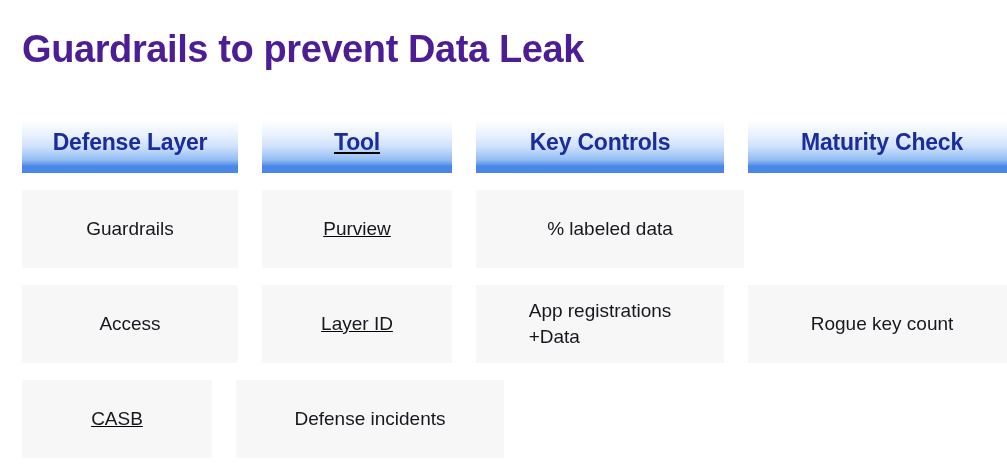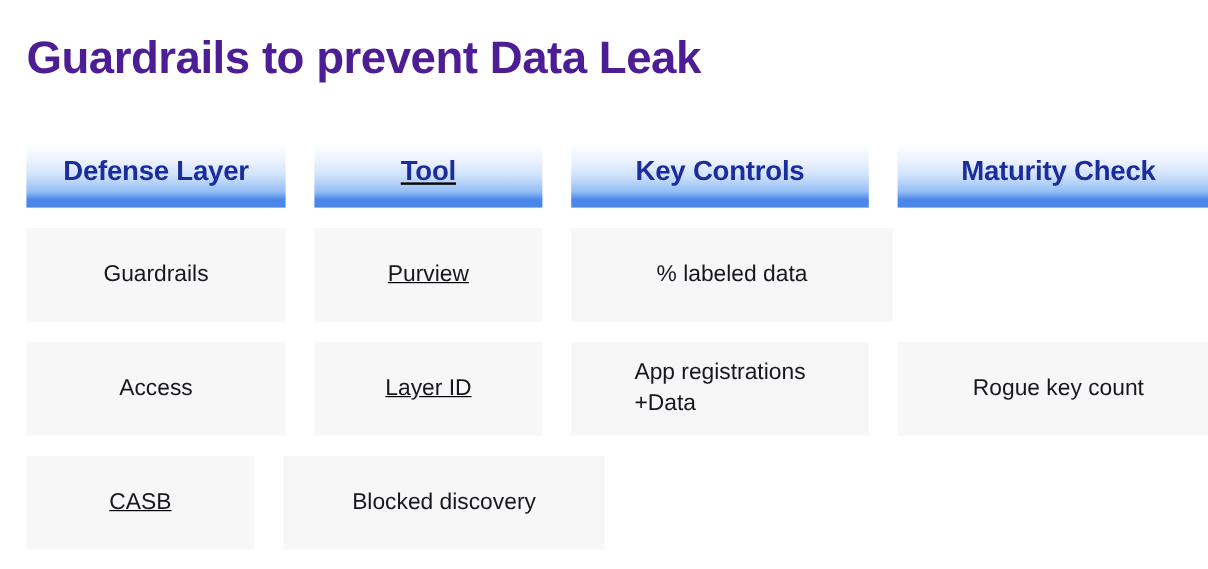--- a/index.html
+++ b/index.html
@@ -157,18 +157,18 @@
       <div class="body-cell col-3">
         <span class="cell-text">Rogue key count</span>
       </div>
     </div>
 
     <div class="row body-row">
       <div class="body-cell col-1">
         <span class="cell-text">CASB</span>
       </div>
       <div class="body-cell col-3">
-        <span class="cell-text">Blocked discovery</span>
+        <span class="cell-text">Defense incidents</span>
       </div>
     </div>
 
   </div>
 </div>
 
 </body></html>

